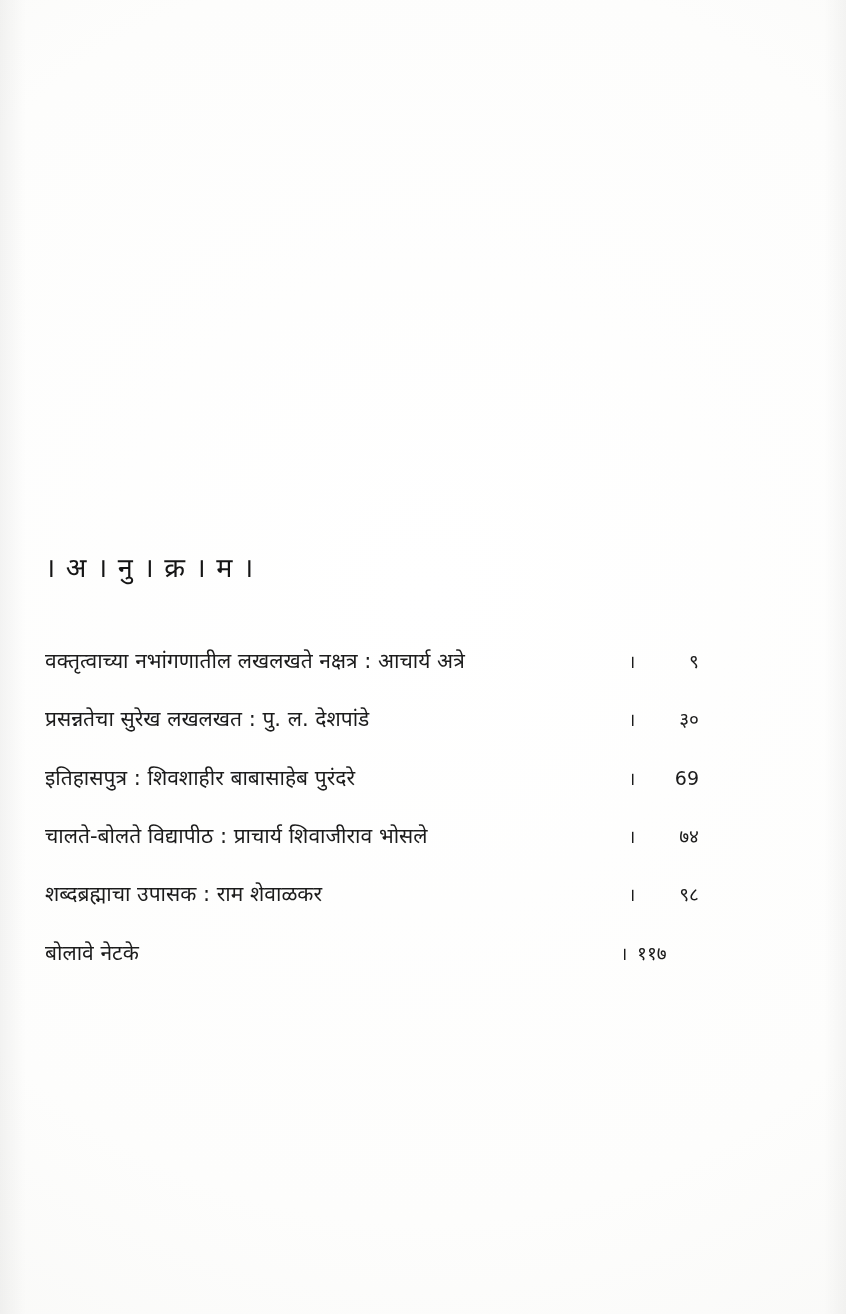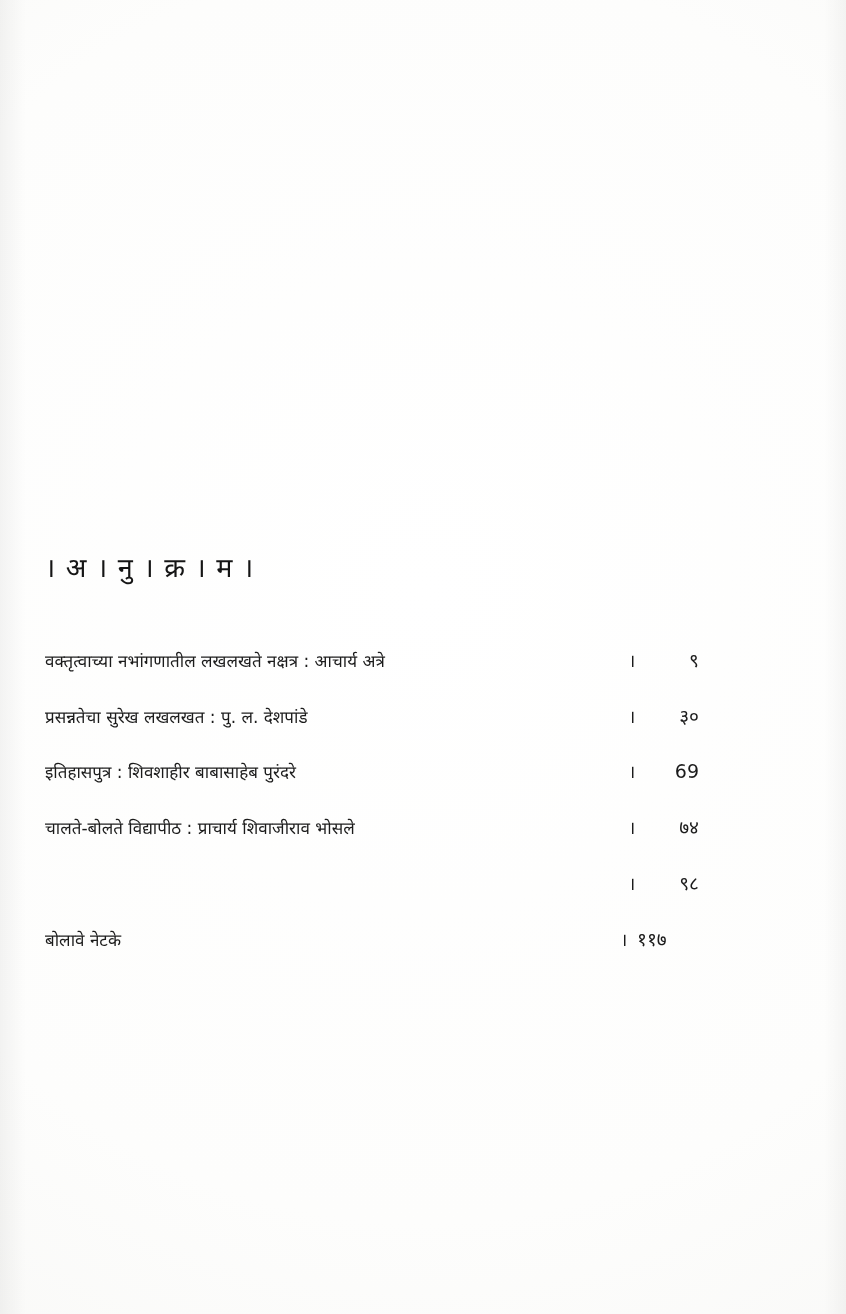--- a/index.html
+++ b/index.html
@@ -63,21 +63,21 @@
   .toc-row {
     display: flex;
     align-items: baseline;
     margin-bottom: 30px;
   }
   .toc-row.gap-before {
     margin-top: 16px;
   }
 
   .toc-label {
-    font-size: 17px;
+    font-size: 21px;
     line-height: 1.35;
     color: #1b1b1b;
     white-space: nowrap;
     flex: 0 0 auto;
   }
 
   .toc-fill {
     flex: 1 1 auto;
   }
 
@@ -140,20 +140,21 @@
       </div>
 
       <div class="toc-row">
         <span class="toc-label">चालते-बोलते विद्यापीठ : प्राचार्य शिवाजीराव भोसले</span>
         <span class="toc-fill"></span>
         <span class="toc-sep">।</span>
         <span class="toc-page">७४</span>
       </div>
 
       <div class="toc-row">
+        <span class="toc-label">शब्दब्रह्माचा उपासक : राम शेवाळकर</span>
         <span class="toc-fill"></span>
         <span class="toc-sep">।</span>
         <span class="toc-page">९८</span>
       </div>
 
       <div class="toc-row gap-before wide-num">
         <span class="toc-label">बोलावे नेटके</span>
         <span class="toc-fill"></span>
         <span class="toc-sep">।</span>
         <span class="toc-page">११७</span>

